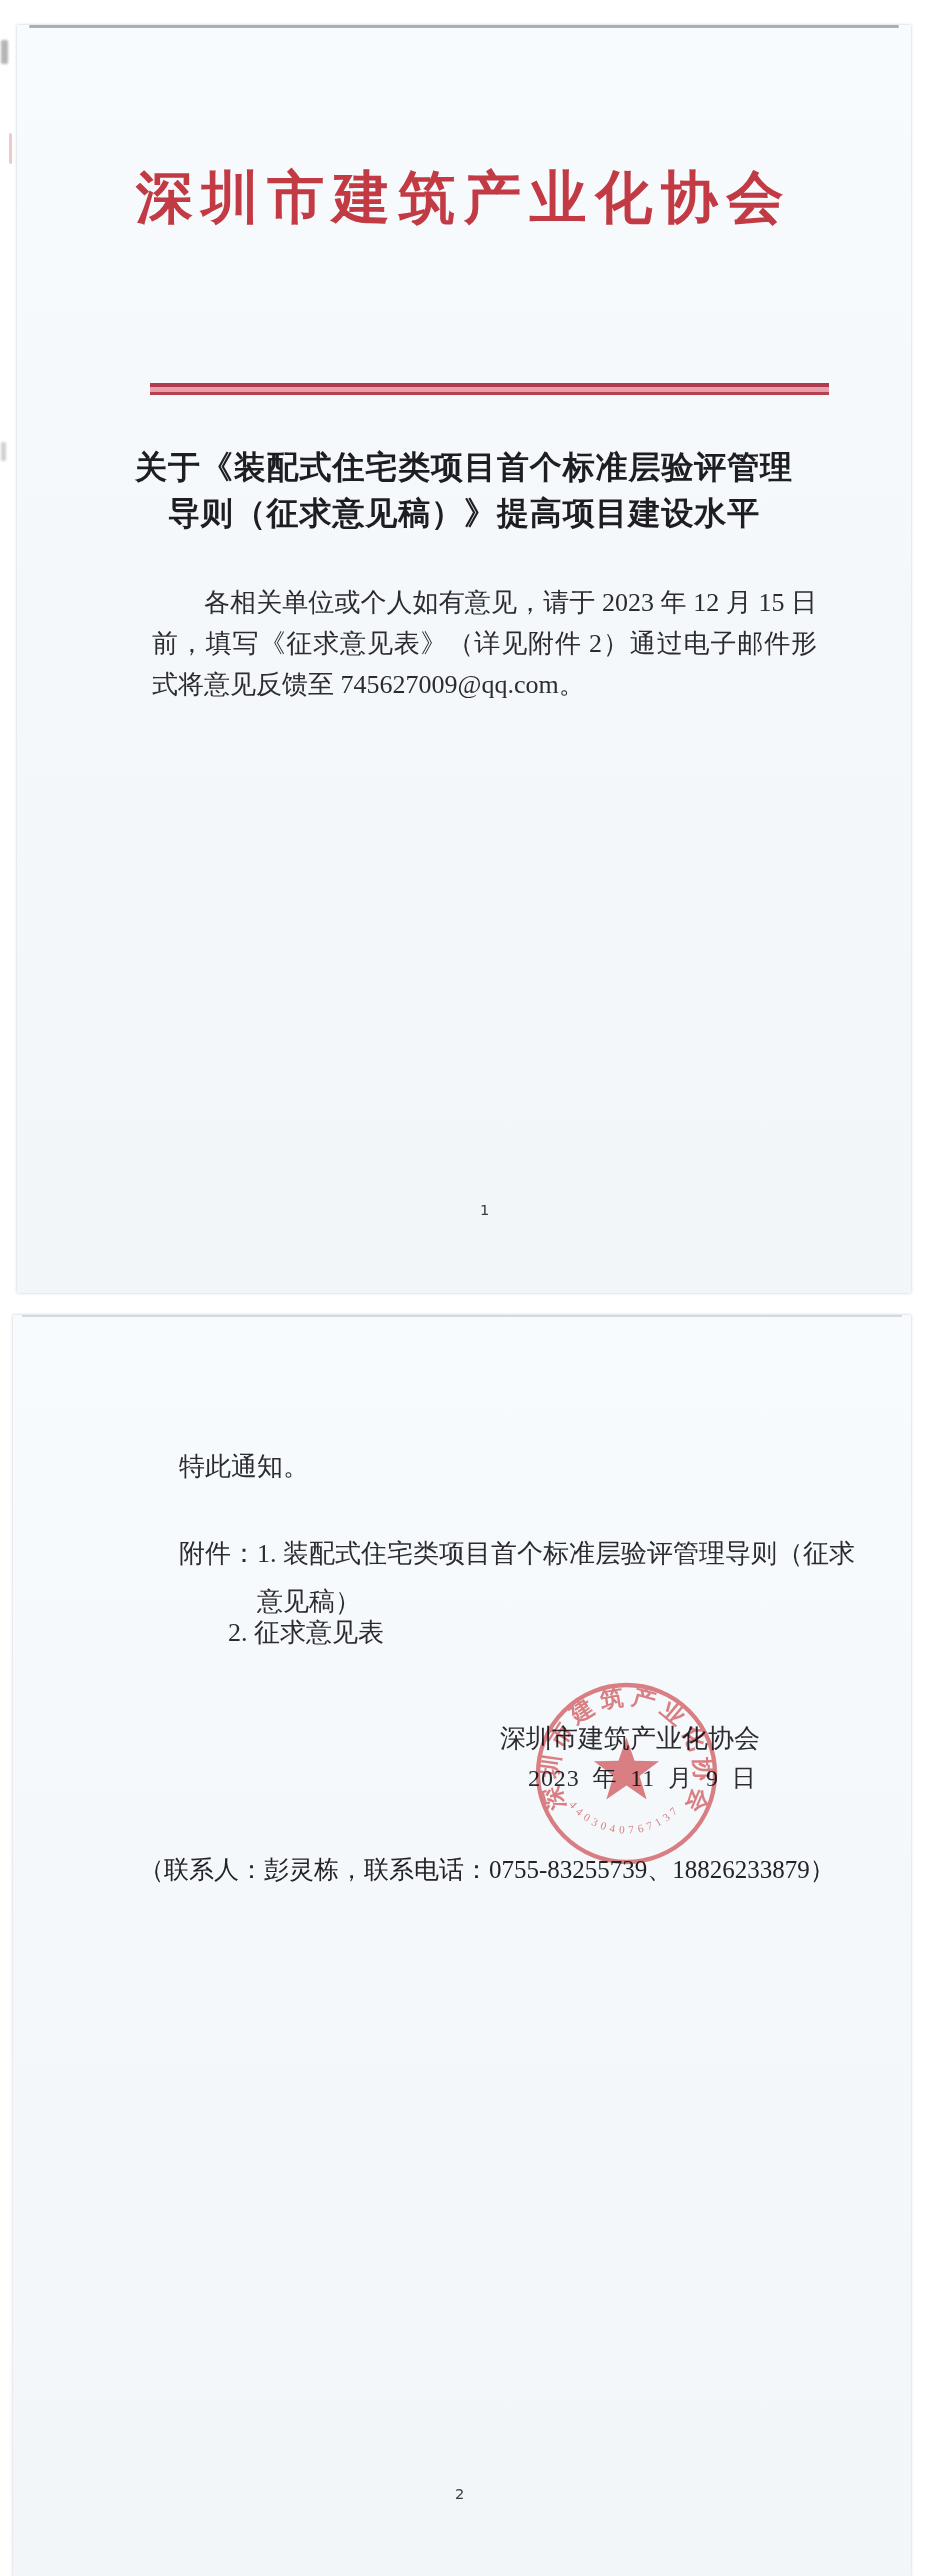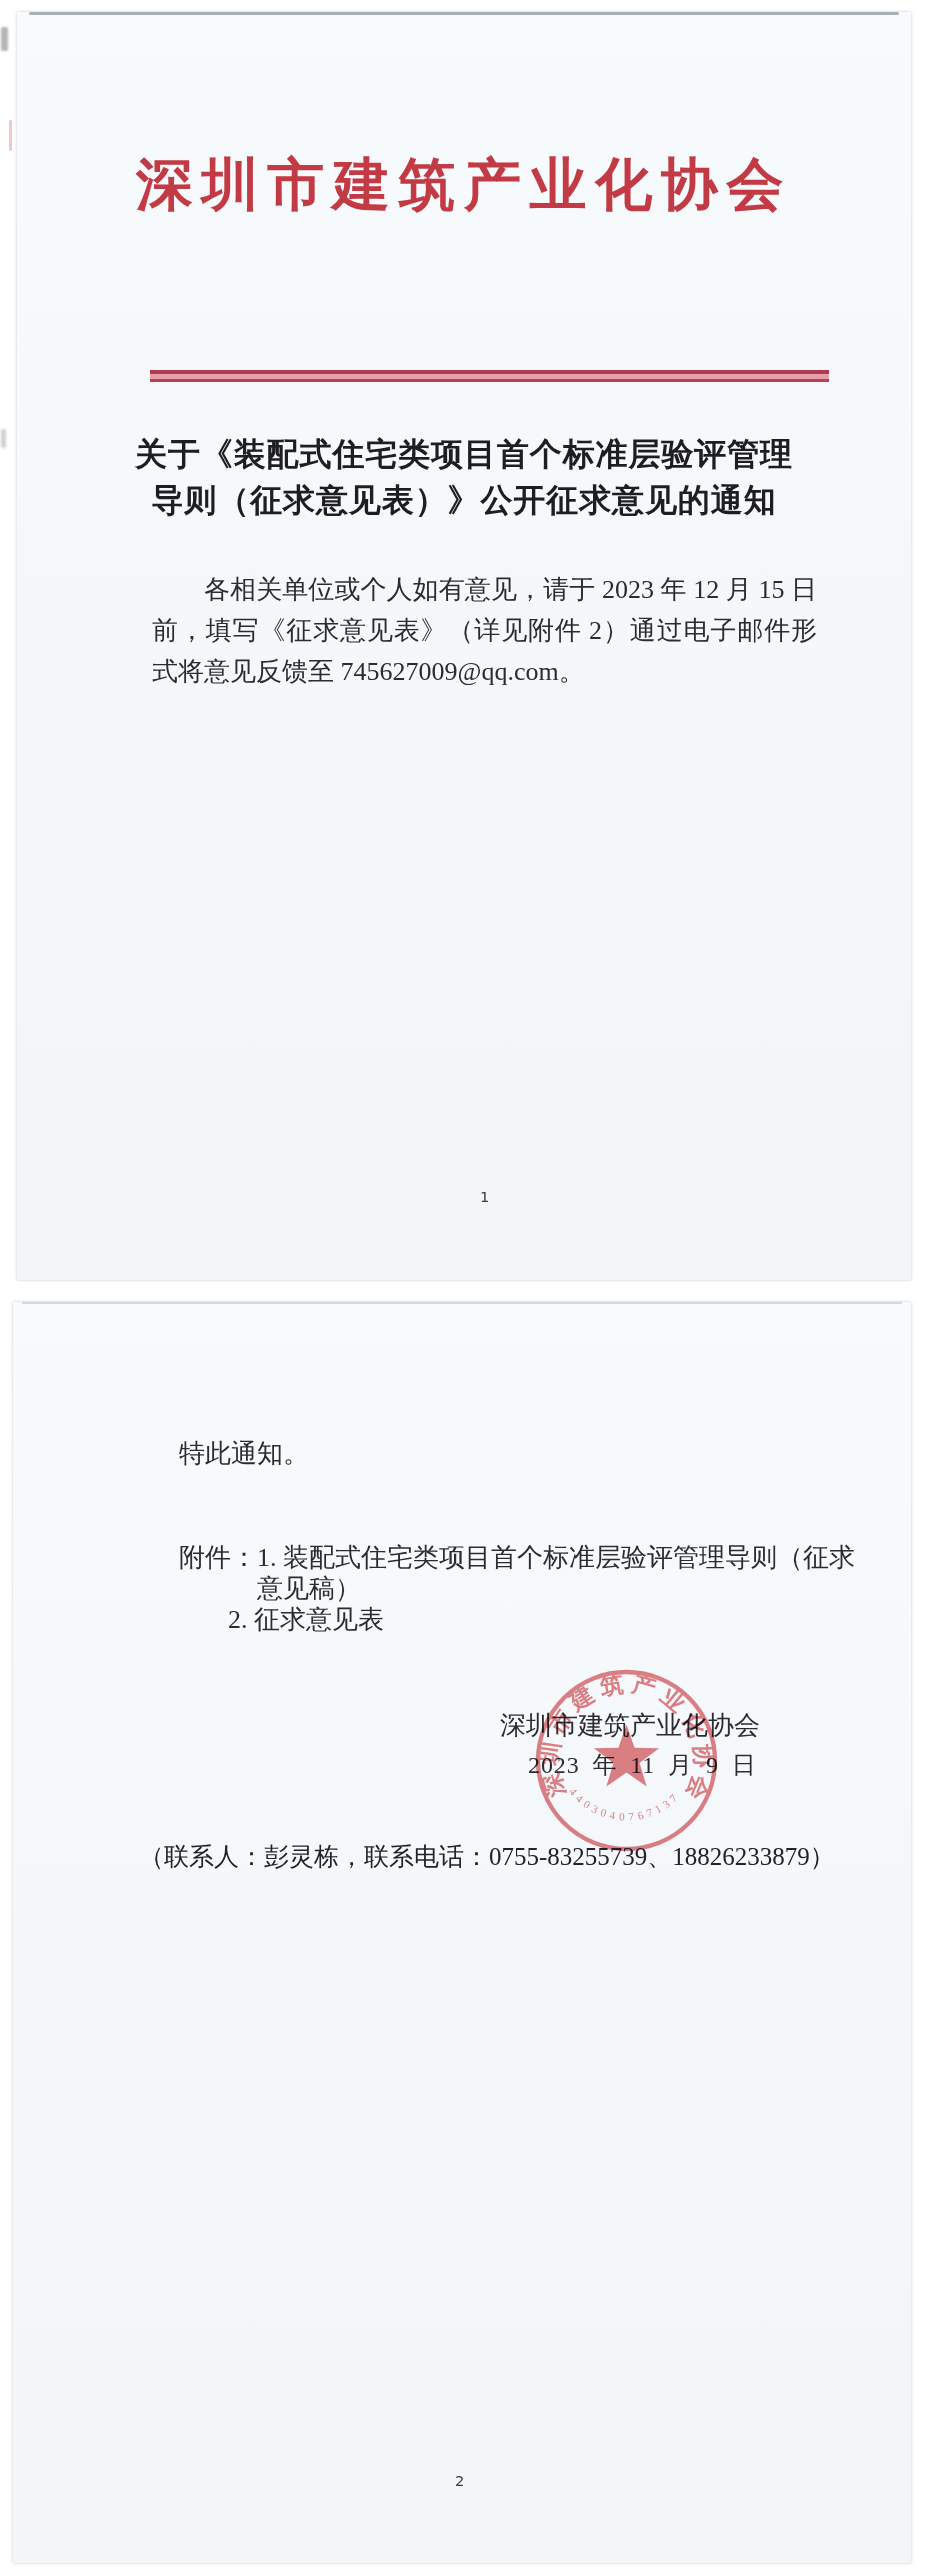--- a/index.html
+++ b/index.html
@@ -2,21 +2,21 @@
 <html style="--red: #c23a44; --rule-dark: #b03a4e; --rule-light: #e5a0ab; --stamp: #d95f64; --ink: #2b2b30; --page-bg: #f5f8fa;font-size:13.7px"><head>
 <meta charset="utf-8">
 <style>
   :root{
     --red:#c23a44; --rule-dark:#b03a4e; --rule-light:#e5a0ab;
     --stamp:#d95f64; --ink:#2b2b30; --page-bg:#f5f8fa;
   }
   html,body{margin:0;padding:0;}
   body{width:926px;height:2576px;background:#ffffff;position:relative;
        font-family:"Liberation Serif","DejaVu Serif",serif;color:var(--ink);}
-  .canvas{position:absolute;inset:0;overflow:hidden;}
+  .canvas{position:absolute;inset:0;overflow:hidden;margin-top:13px;}
   .page{position:absolute;background:linear-gradient(180deg,#f8fbfd 0%,var(--page-bg) 45%,#f2f6f9 100%);
         box-shadow:0 0 2.6px rgba(140,150,165,.55);}
   .page1{left:17px;top:12px;width:894px;height:1268px;}
   .page2{left:13px;top:1302px;width:898px;height:1261px;}
   .edge-top{position:absolute;top:0;left:12px;right:12px;height:2.6px;
             background:rgba(62,68,80,.42);border-radius:1.7px;filter:blur(0.5px);}
   .edge-top2{position:absolute;top:0;left:8.6px;right:8.6px;height:1.7px;
             background:rgba(120,128,140,.28);filter:blur(0.5px);}
   .spot{position:absolute;border-radius:1.7px;}
   .spot1{left:0.9px;top:27.4px;width:6.9px;height:24px;background:rgba(40,45,55,.35);filter:blur(0.9px);}
@@ -35,21 +35,21 @@
             font-size:26px;line-height:41px;text-align:justify;color:var(--ink);}
   .bodytext p{margin:0;}
   .para{text-indent:2em;}
   .pgnum{position:absolute;font-family:"DejaVu Sans","Liberation Sans",sans-serif;
          font-size:14.6px;color:#3a3a42;}
   .pg1{left:463px;top:1176px;}
   .pg2{left:442px;top:1170px;}
 
   .closing{position:absolute;left:166px;top:134px;font-size:26px;}
   .attach-line{position:absolute;font-size:26px;white-space:nowrap;}
-  .a1{left:166px;top:238px;text-align:center;}
+  .a1{left:166px;top:221px;text-align:center;}
   .a2{left:244px;top:269px;}
   .a3{left:215px;top:300px;}
   .signer{position:absolute;left:487px;top:406px;font-size:26px;white-space:nowrap;}
   .date{position:absolute;left:515px;top:447px;font-size:24px;white-space:nowrap;
         letter-spacing:0.9px;word-spacing:6px;}
   .contact{position:absolute;left:126px;top:538px;font-size:25px;white-space:nowrap;color:#222228;}
   .stamp{position:absolute;left:519px;top:364px;width:189px;height:189px;
          opacity:.78;mix-blend-mode:multiply;}
   .stamp text{fill:var(--stamp);font-family:"Liberation Serif","DejaVu Serif",serif;}
   .ring-chars{font-size:27px;letter-spacing:7px;font-weight:bold;}
@@ -63,21 +63,21 @@
   <div class="spot spot1"></div>
   <div class="spot spot2"></div>
   <div class="spot spot3"></div>
 
   <div class="page page1">
     <div class="edge-top"></div>
     <h1 class="org">深圳市建筑产业化协会</h1>
     <div class="rule"></div>
     <div class="title">
       <div>关于《装配式住宅类项目首个标准层验评管理</div>
-      <div>导则（征求意见表）》公开征求意见的通知</div>
+      <div>导则（征求意见稿）》提高项目建设水平</div>
     </div>
     <div class="bodytext">
       <p class="para">各相关单位或个人如有意见，请于 2023 年 12 月 15 日前，填写《征求意见表》（详见附件 2）通过电子邮件形式将意见反馈至 745627009@qq.com。</p>
     </div>
     <div class="pgnum pg1">1</div>
   </div>
 
   <div class="page page2">
     <div class="edge-top2"></div>
     <div class="closing">特此通知。</div>

